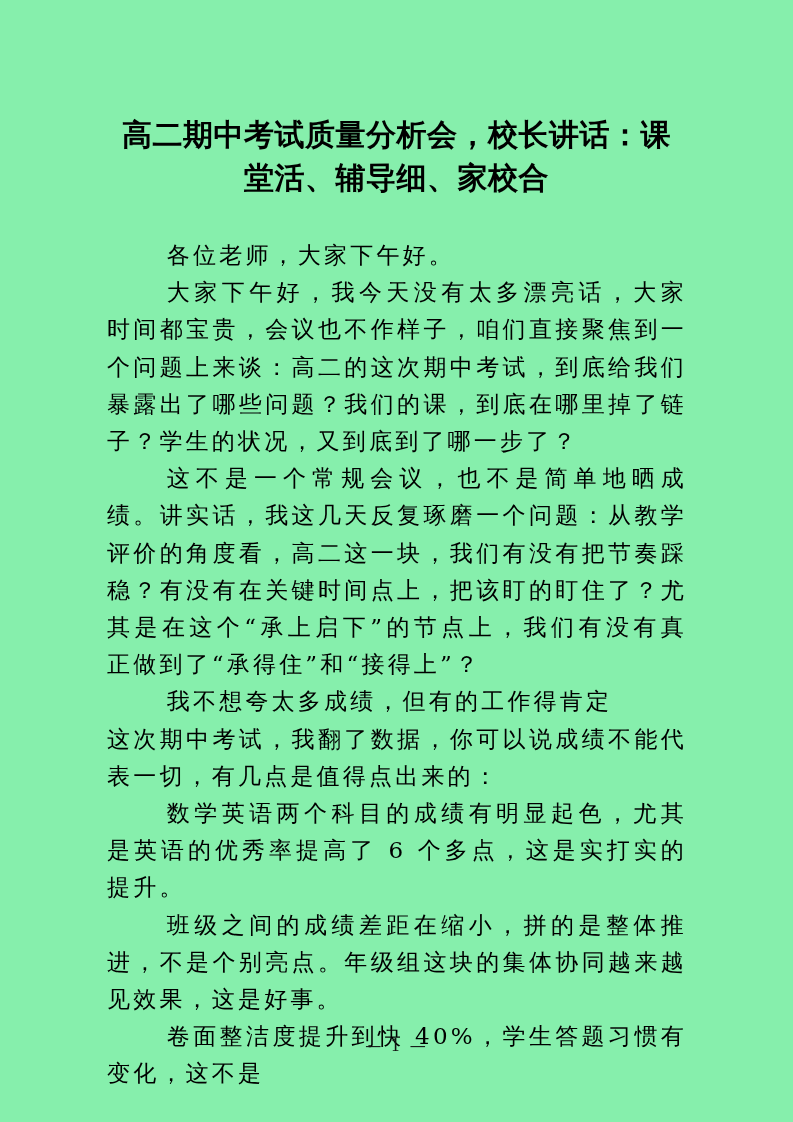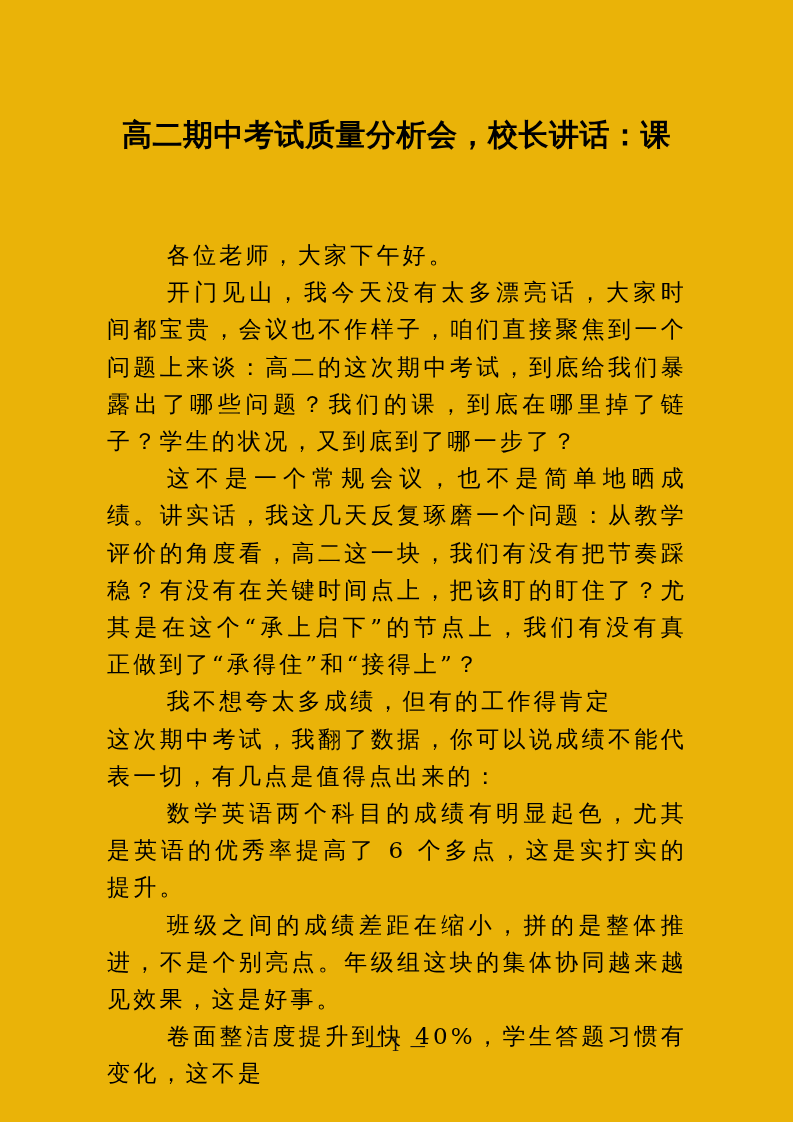--- a/index.html
+++ b/index.html
@@ -13,21 +13,21 @@
       position: relative;
       overflow: hidden;
       color: #000000;
     }
     .page {
       position: absolute;
       left: 0;
       top: 0;
       width: 793px;
       height: 1122px;
-      background: #eab308;
+      background: #86efac;
     }
     .title {
       position: absolute;
       left: 100px;
       top: 113px;
       width: 593px;
       text-align: center;
       font-family: "DejaVu Sans", sans-serif;
       font-weight: bold;
       font-size: 30px;
@@ -67,25 +67,26 @@
       letter-spacing: 2px;
       color: #111111;
     }
   </style>
 </head>
 <body>
 
 <div class="page">
   <h1 class="title">
     <span>高二期中考试质量分析会，校长讲话：课</span>
+    <span>堂活、辅导细、家校合</span>
   </h1>
 
   <div class="body">
     <p>各位老师，大家下午好。</p>
-    <p>开门见山，我今天没有太多漂亮话，大家时间都宝贵，会议也不作样子，咱们直接聚焦到一个问题上来谈：高二的这次期中考试，到底给我们暴露出了哪些问题？我们的课，到底在哪里掉了链子？学生的状况，又到底到了哪一步了？</p>
+    <p>大家下午好，我今天没有太多漂亮话，大家时间都宝贵，会议也不作样子，咱们直接聚焦到一个问题上来谈：高二的这次期中考试，到底给我们暴露出了哪些问题？我们的课，到底在哪里掉了链子？学生的状况，又到底到了哪一步了？</p>
     <p>这不是一个常规会议，也不是简单地晒成绩。讲实话，我这几天反复琢磨一个问题：从教学评价的角度看，高二这一块，我们有没有把节奏踩稳？有没有在关键时间点上，把该盯的盯住了？尤其是在这个“承上启下”的节点上，我们有没有真正做到了“承得住”和“接得上”？</p>
     <p>我不想夸太多成绩，但有的工作得肯定</p>
     <p class="noindent">这次期中考试，我翻了数据，你可以说成绩不能代表一切，有几点是值得点出来的：</p>
     <p>数学英语两个科目的成绩有明显起色，尤其是英语的优秀率提高了 6 个多点，这是实打实的提升。</p>
     <p>班级之间的成绩差距在缩小，拼的是整体推进，不是个别亮点。年级组这块的集体协同越来越见效果，这是好事。</p>
     <p>卷面整洁度提升到快 40%，学生答题习惯有变化，这不是</p>
   </div>
 
   <div class="page-number">— 1 —</div>
 </div>

